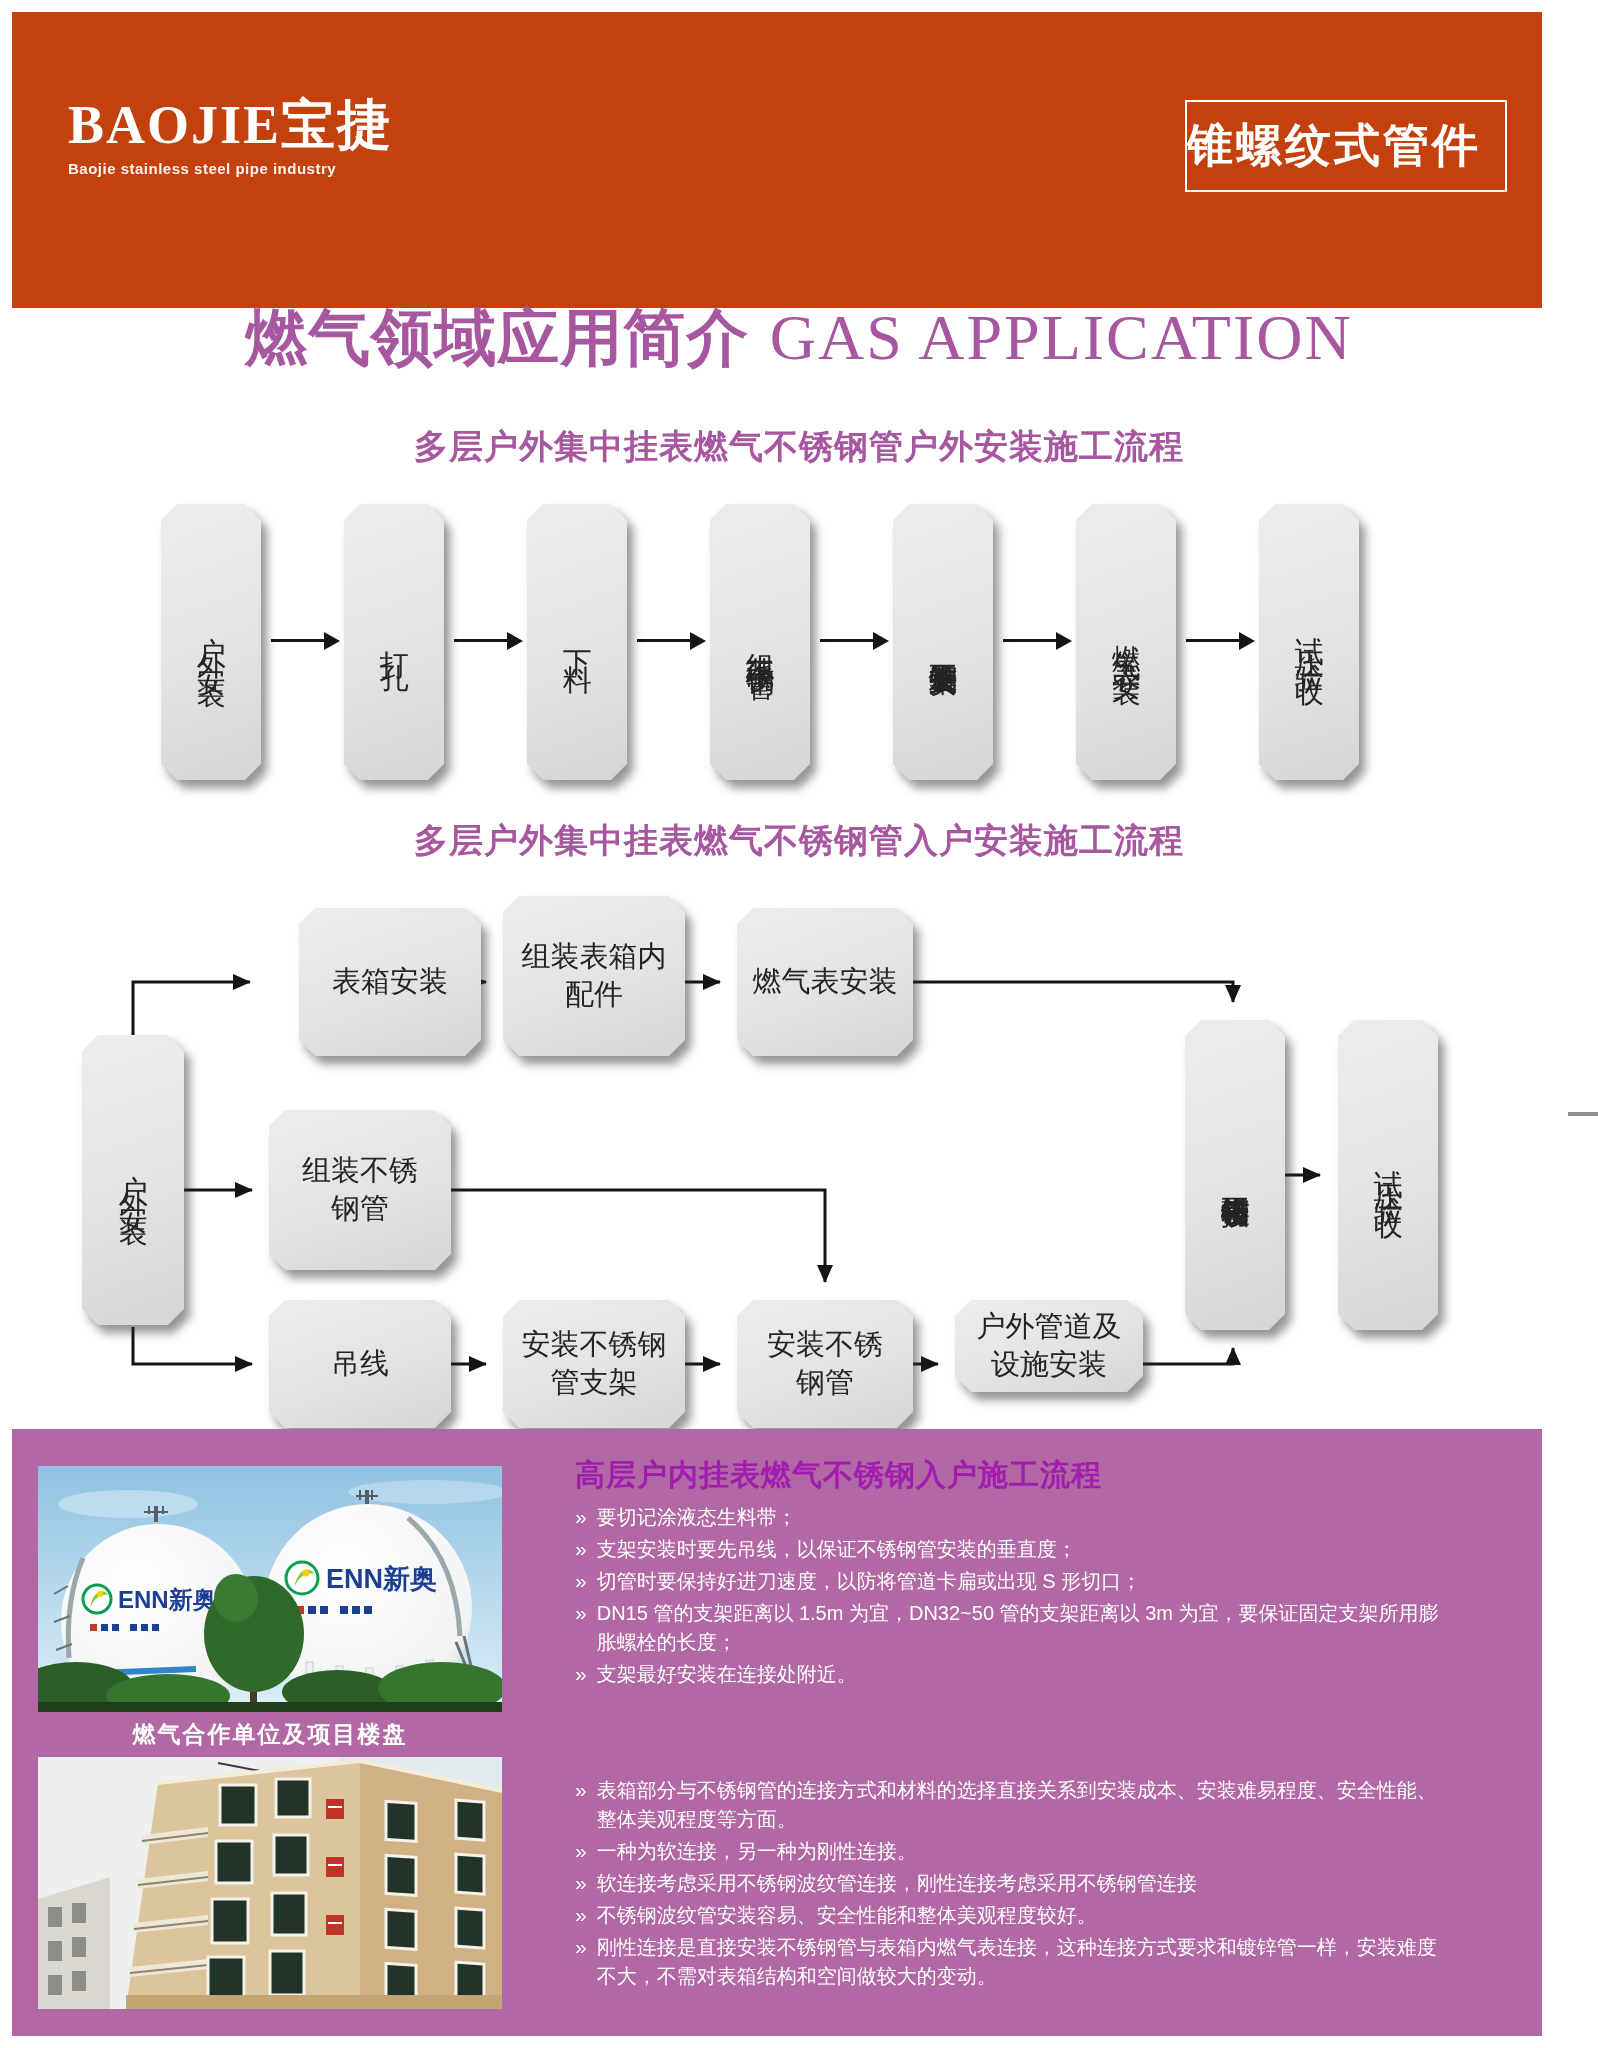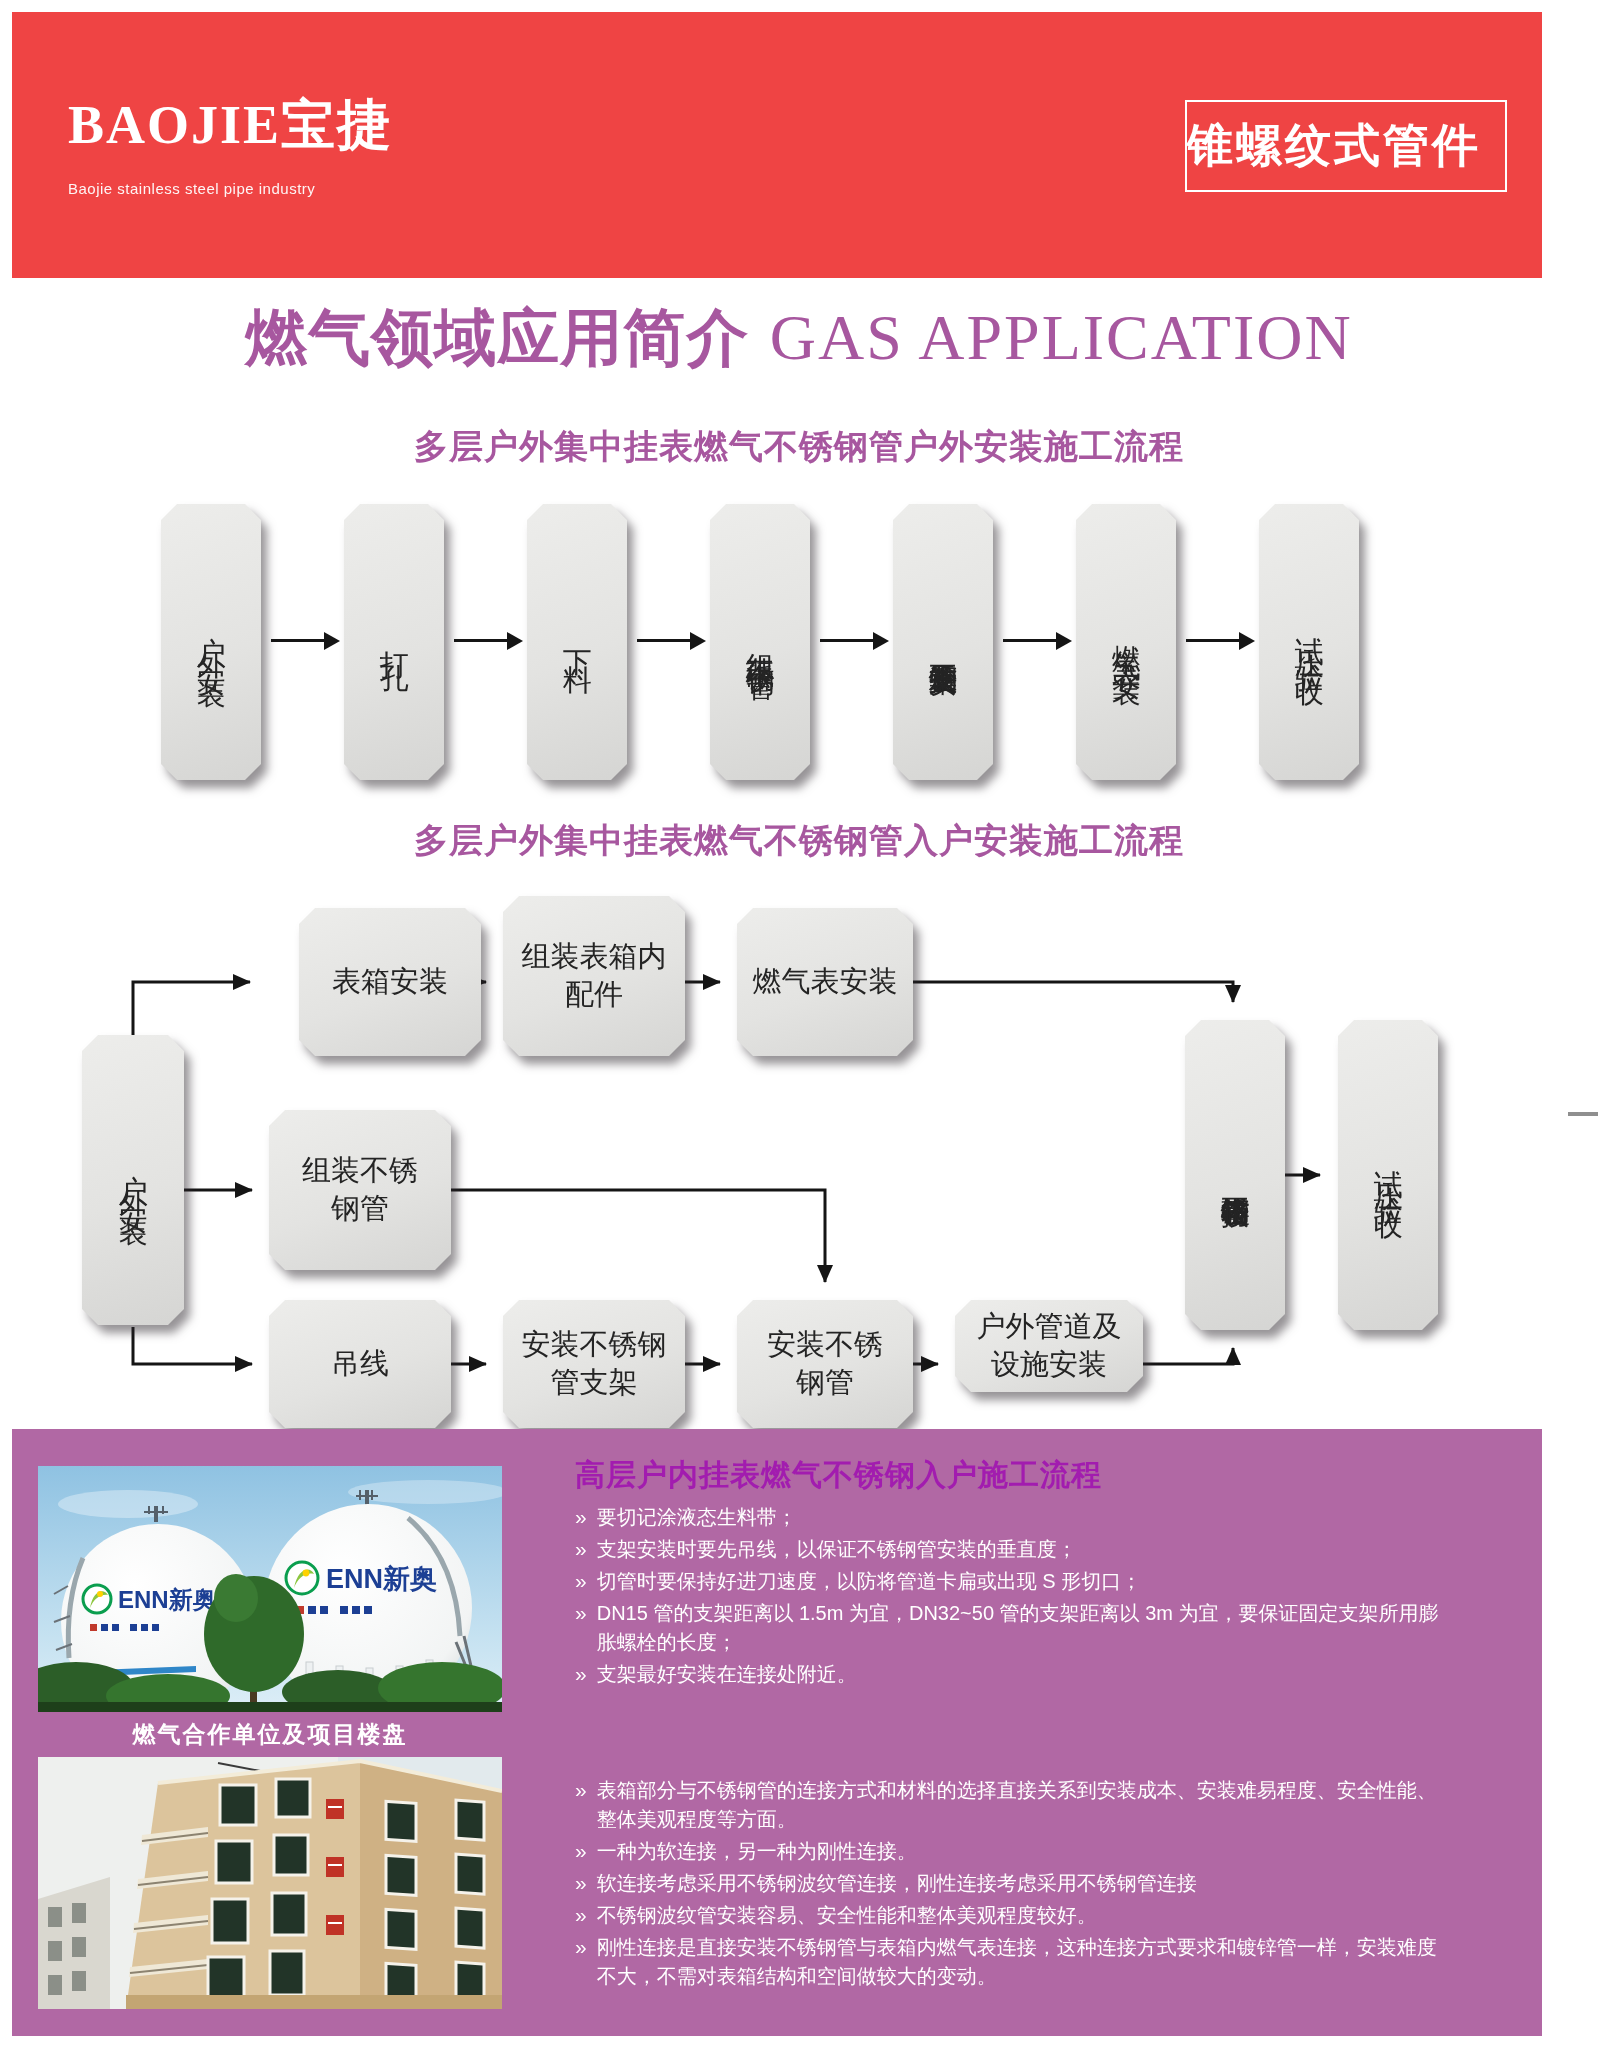--- a/index.html
+++ b/index.html
@@ -1,23 +1,23 @@
 <!DOCTYPE html>
 <html><head>
 <meta charset="utf-8">
 <style>
   html,body{margin:0;padding:0;background:#ffffff;}
   .page{position:relative;width:1598px;height:2048px;background:#ffffff;overflow:hidden;
         font-family:"Liberation Sans",sans-serif;}
 
   
-  .band{position:absolute;left:12px;top:12px;width:1530px;height:266px;background:#ef4444;}
+  .band{position:absolute;left:12px;top:12px;width:1530px;height:296px;background:#c2410c;}
   .logo{position:absolute;left:56px;top:86px;color:#ffffff;}
   .logo-title{font-family:"Liberation Serif",serif;font-size:54px;font-weight:700;letter-spacing:2px;line-height:1;}
-  .logo-tagline{margin-top:28px;font-size:15px;font-weight:400;letter-spacing:.5px;opacity:.95;}
+  .logo-tagline{margin-top:8px;font-size:15px;font-weight:700;letter-spacing:.5px;opacity:.95;}
   .corner-tag{position:absolute;left:1185px;top:100px;width:318px;height:88px;border:2px solid #ffffff;
         display:flex;align-items:center;justify-content:flex-start;color:#ffffff;
         font-family:"Liberation Serif",serif;font-size:46px;font-weight:700;letter-spacing:3px;}
 
   
   .main-title{position:absolute;left:0;top:296px;width:100%;text-align:center;color:#a7579f;white-space:nowrap;}
   .main-title .zh{font-size:62px;font-weight:900;letter-spacing:1px;}
   .main-title .en{font-family:"Liberation Serif",serif;font-size:64px;font-weight:400;letter-spacing:2px;margin-left:16px;}
   .flow-title{position:absolute;left:0;width:100%;text-align:center;color:#a7579f;font-size:34px;font-weight:800;letter-spacing:1px;}
   .flow-title.f1{top:424px;}

